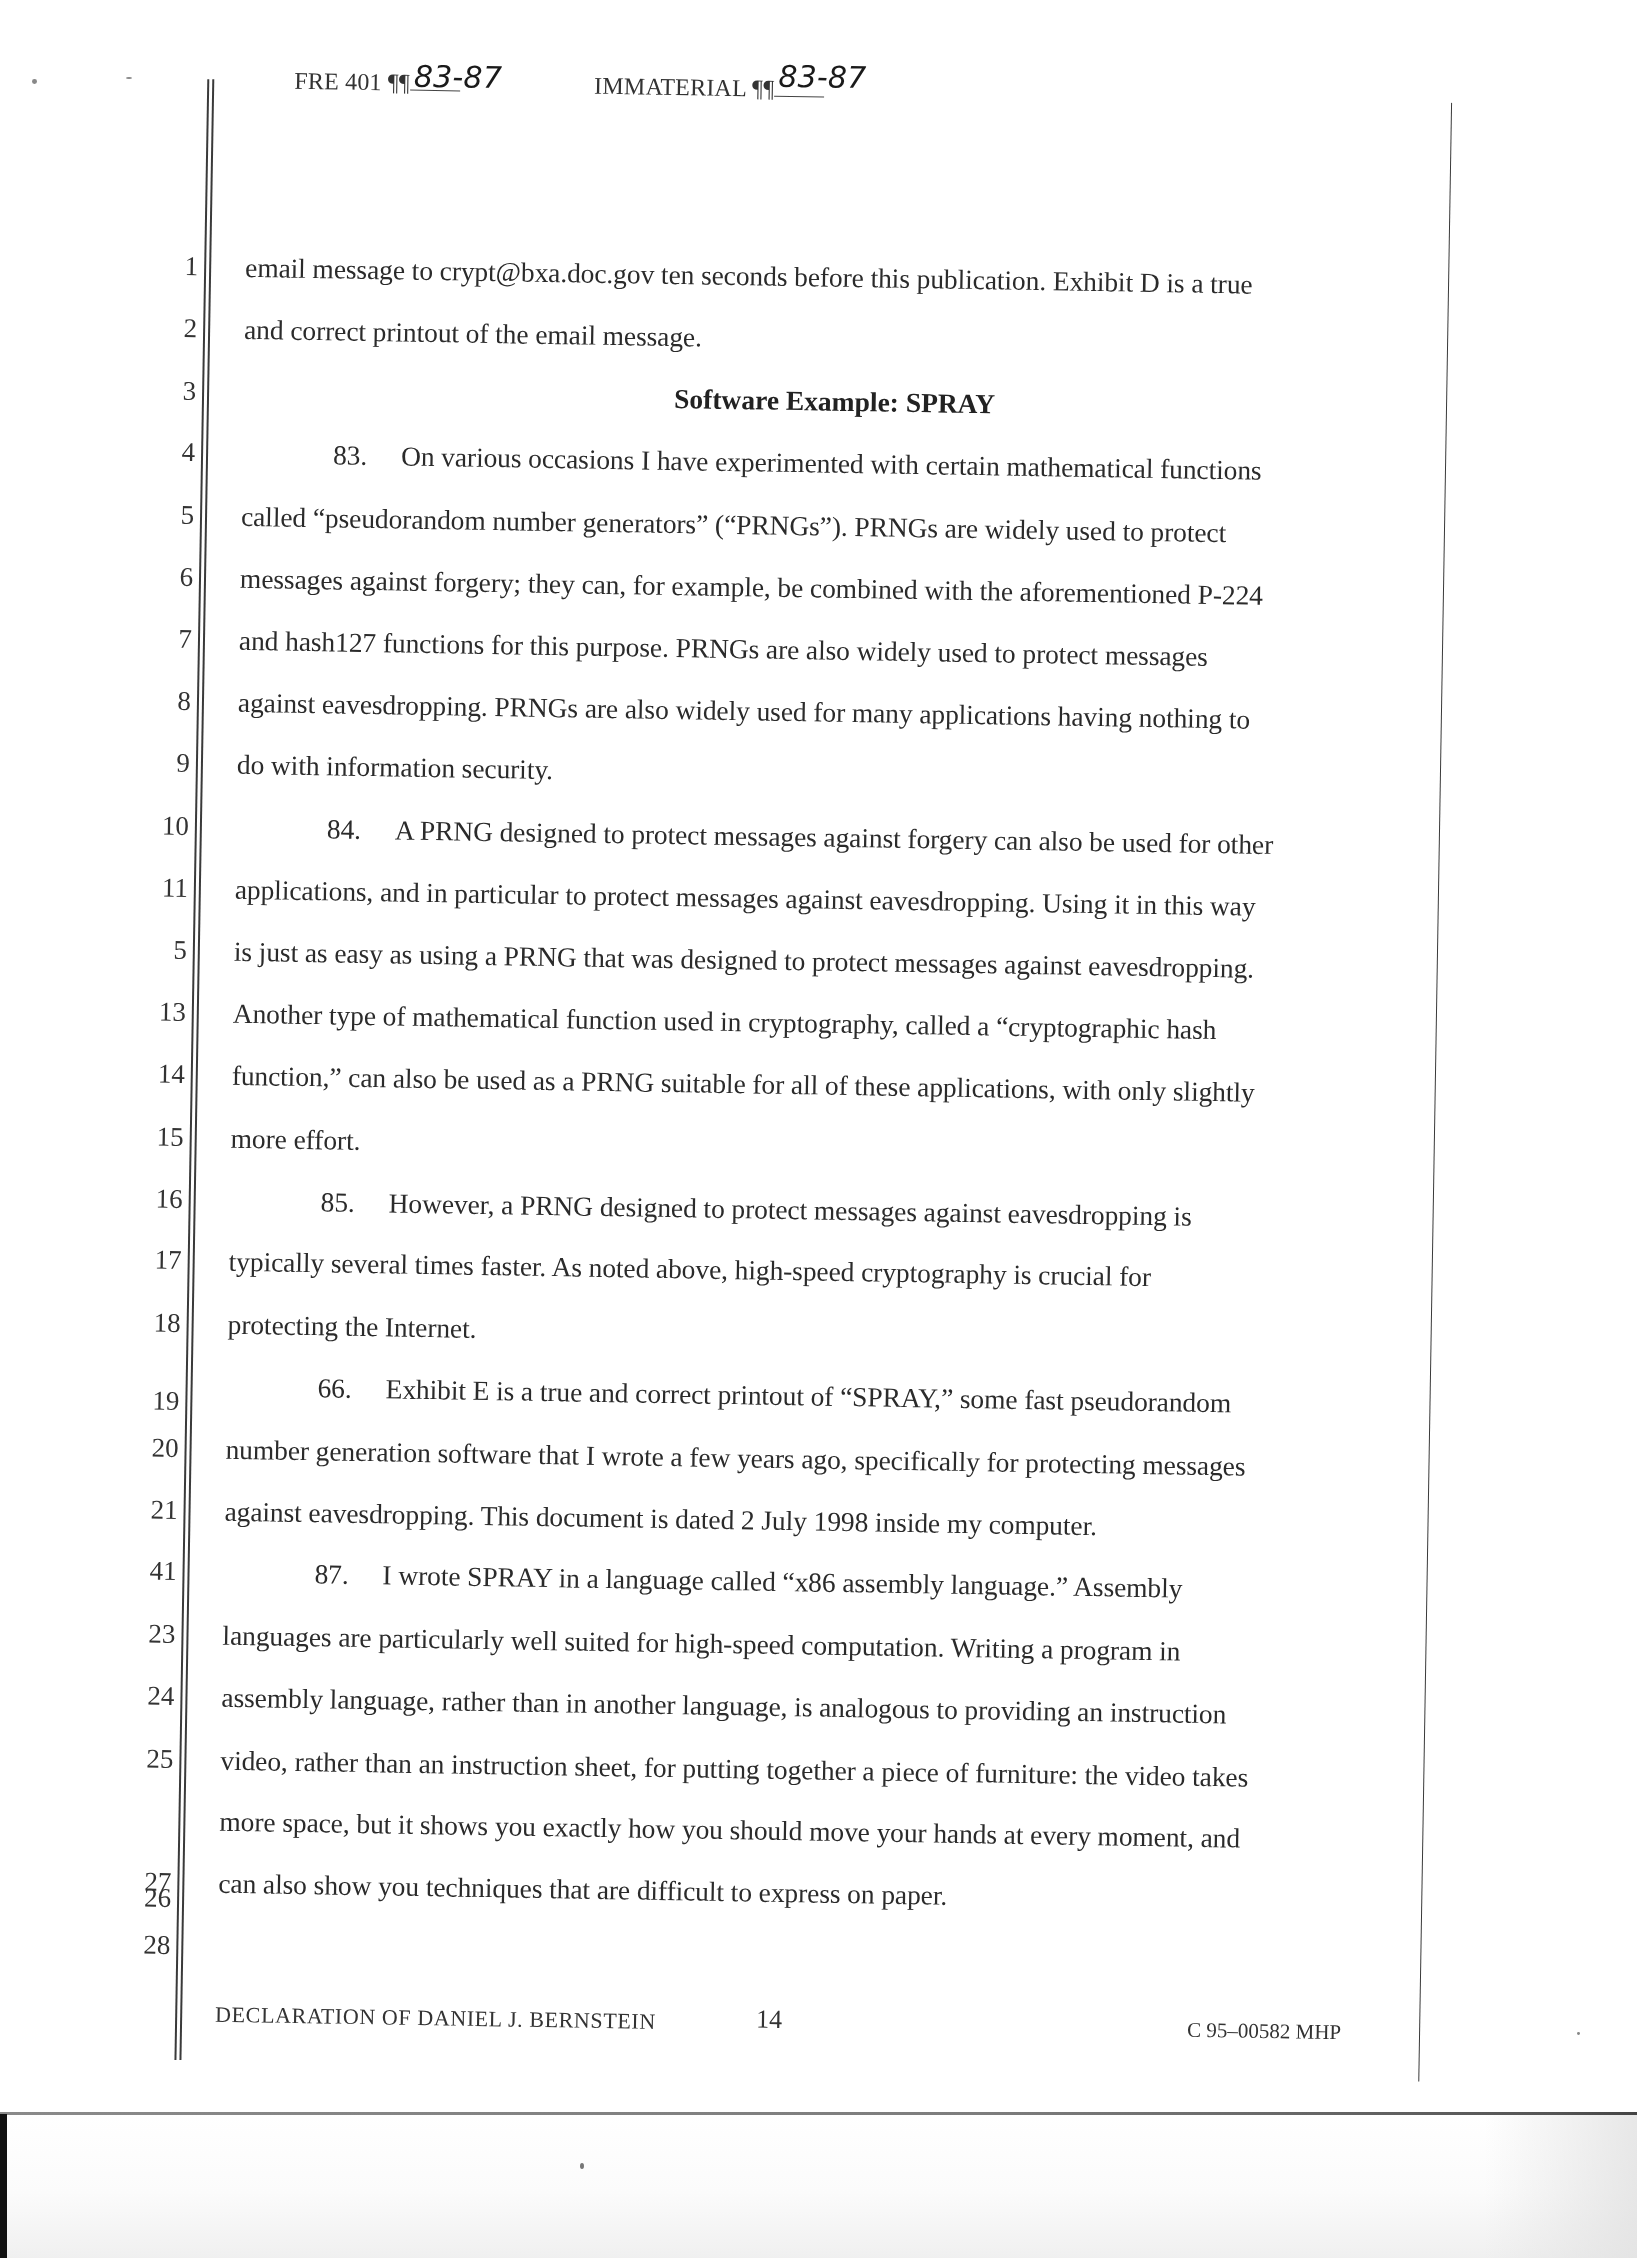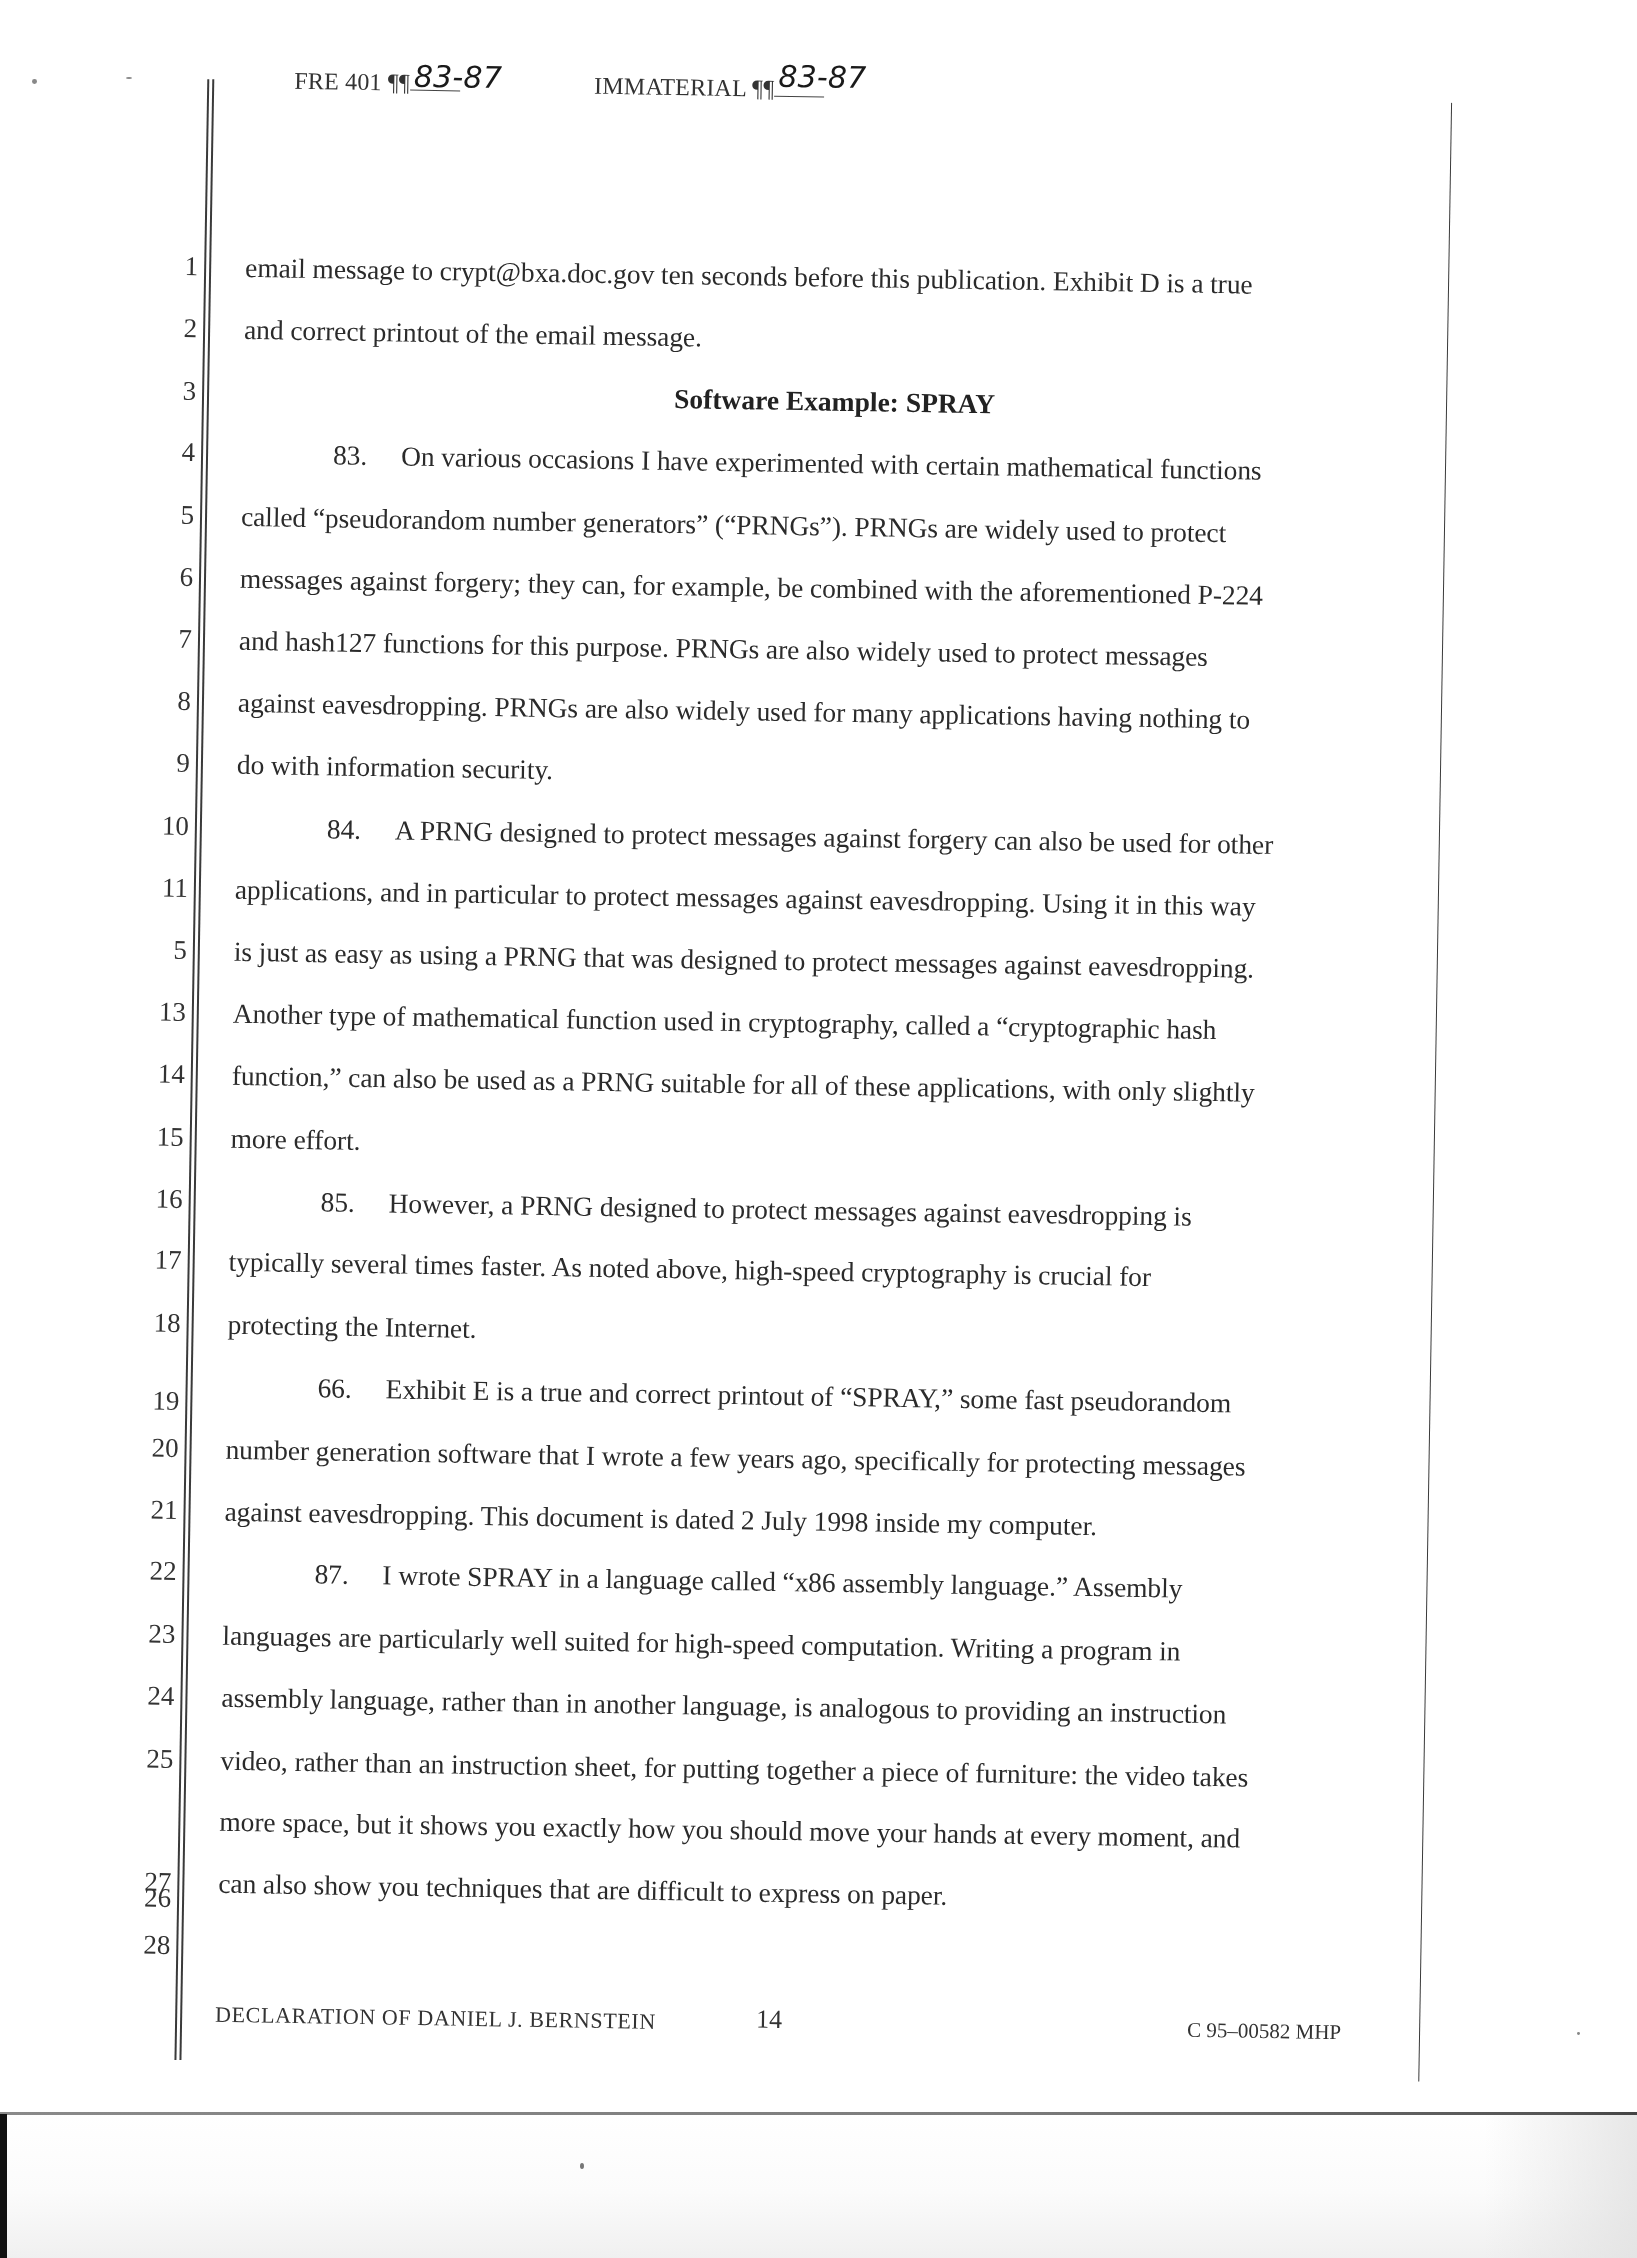--- a/index.html
+++ b/index.html
@@ -106,21 +106,21 @@
     <span class="lnum" style="top:937px">5</span>
     <span class="lnum" style="top:999px">13</span>
     <span class="lnum" style="top:1061px">14</span>
     <span class="lnum" style="top:1124px">15</span>
     <span class="lnum" style="top:1186px">16</span>
     <span class="lnum" style="top:1247px">17</span>
     <span class="lnum" style="top:1310px">18</span>
     <span class="lnum" style="top:1388px">19</span>
     <span class="lnum" style="top:1435px">20</span>
     <span class="lnum" style="top:1497px">21</span>
-    <span class="lnum" style="top:1558px">22</span>
+    <span class="lnum" style="top:1558px">41</span>
     <span class="lnum" style="top:1621px">23</span>
     <span class="lnum" style="top:1683px">24</span>
     <span class="lnum" style="top:1746px">25</span>
     <span class="lnum" style="top:1885px">26</span>
     <span class="lnum" style="top:1869px">27</span>
     <span class="lnum" style="top:1932px">28</span>
   </div>
 
   <div class="body">
     <div class="tline" style="top:253px">email message to crypt@bxa.doc.gov ten seconds before this publication.  Exhibit D is a true</div>

